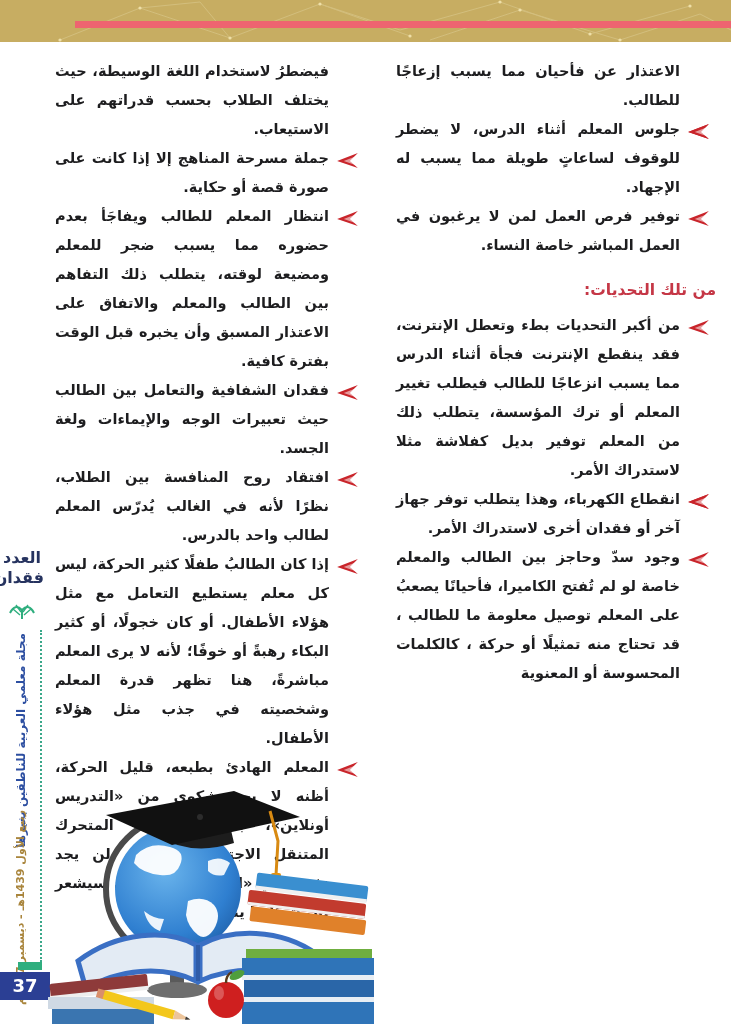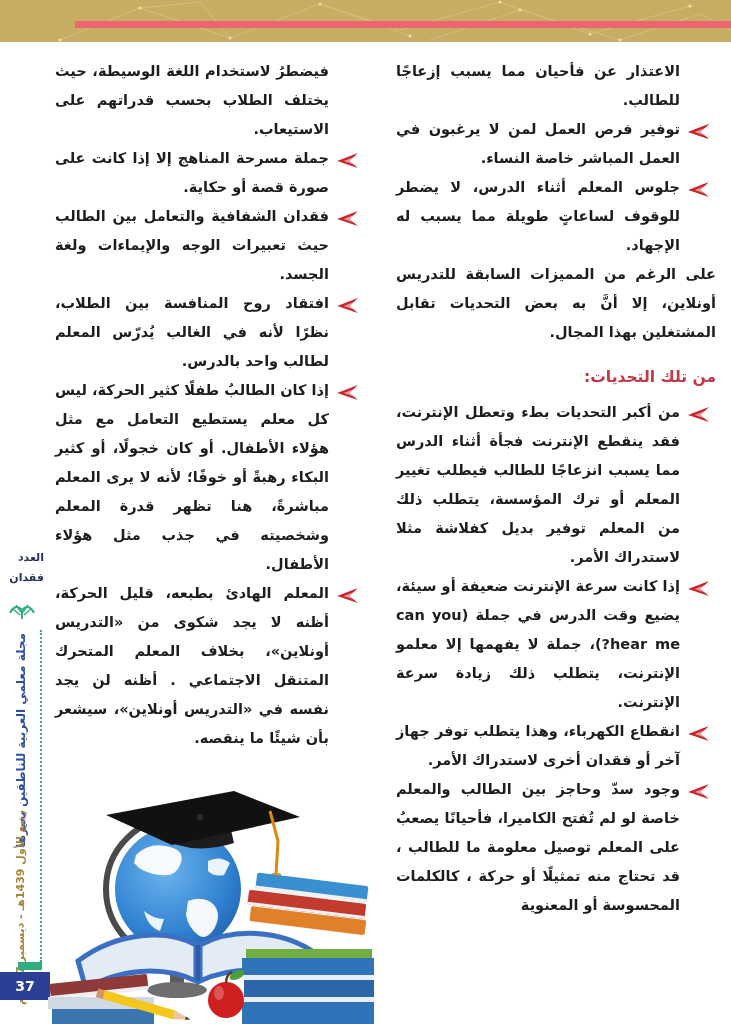--- a/index.html
+++ b/index.html
@@ -18,32 +18,32 @@
   .col-left{left:55px;width:310px;}
   .col p{margin:0;}
   .hang{padding-right:36px;}
   .bullet{position:relative;padding-right:36px;}
   .arrow{position:absolute;right:6px;top:6px;width:23px;height:17px;display:block;}
   .transition-para{margin-top:4px;}
   .section-title{color:#c53746;font-size:15.5px;font-weight:700;
                  margin:16px 0 6px 0;line-height:29px;}
 
   
-  .issue-label{position:absolute;left:0;top:548px;width:44px;text-align:right;color:#26335f;
-               font-size:11px;line-height:20px;font-weight:700;direction:rtl;}
+  .issue-label{position:absolute;left:0;top:548px;width:44px;text-align:center;color:#26335f;
+               font-size:16px;line-height:20px;font-weight:700;direction:rtl;}
   .book-icon{position:absolute;left:7px;top:595px;}
   .dotted-line{position:absolute;left:40px;top:630px;height:332px;width:0;
                border-left:2px dotted #3aa88a;}
   .v-text{position:absolute;transform:rotate(-90deg);direction:rtl;white-space:nowrap;
           text-align:center;font-weight:700;}
   .mag-title{left:-67px;top:714px;width:178px;height:16px;color:#2d4fa1;font-size:12px;}
   .date-text{left:-51px;top:875px;width:144px;height:14px;color:#a9853c;font-size:11px;}
   .green-chip{position:absolute;left:18px;top:962px;width:24px;height:8px;background:#2fae7e;}
   .page-box{position:absolute;left:0;top:972px;width:50px;height:28px;background:#2b3f94;
-            color:#ffffff;font-size:14px;font-weight:700;text-align:center;line-height:28px;}
+            color:#ffffff;font-size:18px;font-weight:700;text-align:center;line-height:28px;}
 
   
   .illustration{position:absolute;left:48px;top:783px;}
 </style>
 </head>
 <body>
 
 <div class="page">
 
   <div class="header-band">
@@ -77,47 +77,45 @@
       <span class="arrow"><svg width="23" height="17" viewBox="0 0 24 18">
             <path d="M23 1 L1 9.5 L23 17 L14.5 9.5 Z" fill="#c9252b"></path>
             <path d="M21 4.5 L8 9.5 L21 14 L15.5 9.5 Z" fill="#ffffff" opacity="0.55"></path>
           </svg></span>
     </div>
     <div class="bullet">
       <span class="arrow"><svg width="23" height="17" viewBox="0 0 24 18">
             <path d="M23 1 L1 9.5 L23 17 L14.5 9.5 Z" fill="#c9252b"></path>
             <path d="M21 4.5 L8 9.5 L21 14 L15.5 9.5 Z" fill="#ffffff" opacity="0.55"></path>
           </svg></span>
+      <span>جلوس المعلم أثناء الدرس، لا يضطر للوقوف لساعاتٍ طويلة مما يسبب له الإجهاد.</span>
+    </div>
+    <div class="bullet">
+      <span class="arrow"><svg width="23" height="17" viewBox="0 0 24 18">
+            <path d="M23 1 L1 9.5 L23 17 L14.5 9.5 Z" fill="#c9252b"></path>
+            <path d="M21 4.5 L8 9.5 L21 14 L15.5 9.5 Z" fill="#ffffff" opacity="0.55"></path>
+          </svg></span>
       <span>توفير فرص العمل لمن لا يرغبون في العمل المباشر خاصة النساء.</span>
     </div>
-    <div class="bullet">
-      <span class="arrow"><svg width="23" height="17" viewBox="0 0 24 18">
-            <path d="M23 1 L1 9.5 L23 17 L14.5 9.5 Z" fill="#c9252b"></path>
-            <path d="M21 4.5 L8 9.5 L21 14 L15.5 9.5 Z" fill="#ffffff" opacity="0.55"></path>
-          </svg></span>
-      <span>جلوس المعلم أثناء الدرس، لا يضطر للوقوف لساعاتٍ طويلة مما يسبب له الإجهاد.</span>
-    </div>
-
-    <p class="transition-para">على الرغم من المميزات السابقة للتدريس أونلاين، إلا أنَّ به بعض التحديات تقابل المشتغلين بهذا المجال.</p>
+
 
     <h3 class="section-title">من تلك التحديات:</h3>
 
     <div class="bullet">
       <span class="arrow"><svg width="23" height="17" viewBox="0 0 24 18">
             <path d="M23 1 L1 9.5 L23 17 L14.5 9.5 Z" fill="#c9252b"></path>
             <path d="M21 4.5 L8 9.5 L21 14 L15.5 9.5 Z" fill="#ffffff" opacity="0.55"></path>
           </svg></span>
       <span>من أكبر التحديات بطء وتعطل الإنترنت، فقد ينقطع الإنترنت فجأة أثناء الدرس مما يسبب انزعاجًا للطالب فيطلب تغيير المعلم أو ترك المؤسسة، يتطلب ذلك من المعلم توفير بديل كفلاشة مثلا لاستدراك الأمر.</span>
     </div>
     <div class="bullet">
       <span class="arrow"><svg width="23" height="17" viewBox="0 0 24 18">
             <path d="M23 1 L1 9.5 L23 17 L14.5 9.5 Z" fill="#c9252b"></path>
             <path d="M21 4.5 L8 9.5 L21 14 L15.5 9.5 Z" fill="#ffffff" opacity="0.55"></path>
           </svg></span>
-      <span>إذا كانت سرعة الإنترنت ضعيفة أو سيئة، يضيع وقت الدرس في جملة (can you hear me?)، جملة لا يفهمها إلا معلمو الإنترنت، يتطلب ذلك زيادة سرعة الإنترنت.</span>
     </div>
     <div class="bullet">
       <span class="arrow"><svg width="23" height="17" viewBox="0 0 24 18">
             <path d="M23 1 L1 9.5 L23 17 L14.5 9.5 Z" fill="#c9252b"></path>
             <path d="M21 4.5 L8 9.5 L21 14 L15.5 9.5 Z" fill="#ffffff" opacity="0.55"></path>
           </svg></span>
       <span>انقطاع الكهرباء، وهذا يتطلب توفر جهاز آخر أو فقدان أخرى لاستدراك الأمر.</span>
     </div>
     <div class="bullet">
       <span class="arrow"><svg width="23" height="17" viewBox="0 0 24 18">
@@ -130,20 +128,27 @@
 
   <div class="col col-left">
     <p class="hang">فيضطرُ لاستخدام اللغة الوسيطة، حيث يختلف الطلاب بحسب قدراتهم على الاستيعاب.</p>
 
     <div class="bullet">
       <span class="arrow"><svg width="23" height="17" viewBox="0 0 24 18">
             <path d="M23 1 L1 9.5 L23 17 L14.5 9.5 Z" fill="#c9252b"></path>
             <path d="M21 4.5 L8 9.5 L21 14 L15.5 9.5 Z" fill="#ffffff" opacity="0.55"></path>
           </svg></span>
       <span>جملة مسرحة المناهج إلا إذا كانت على صورة قصة أو حكاية.</span>
+    </div>
+    <div class="bullet">
+      <span class="arrow"><svg width="23" height="17" viewBox="0 0 24 18">
+            <path d="M23 1 L1 9.5 L23 17 L14.5 9.5 Z" fill="#c9252b"></path>
+            <path d="M21 4.5 L8 9.5 L21 14 L15.5 9.5 Z" fill="#ffffff" opacity="0.55"></path>
+          </svg></span>
+      <span>انتظار المعلم للطالب ويفاجَأ بعدم حضوره مما يسبب ضجر للمعلم ومضيعة لوقته، يتطلب ذلك التفاهم بين الطالب والمعلم والاتفاق على الاعتذار المسبق وأن يخبره قبل الوقت بفترة كافية.</span>
     </div>
     <div class="bullet">
       <span class="arrow"><svg width="23" height="17" viewBox="0 0 24 18">
             <path d="M23 1 L1 9.5 L23 17 L14.5 9.5 Z" fill="#c9252b"></path>
             <path d="M21 4.5 L8 9.5 L21 14 L15.5 9.5 Z" fill="#ffffff" opacity="0.55"></path>
           </svg></span>
       <span>فقدان الشفافية والتعامل بين الطالب حيث تعبيرات الوجه والإيماءات ولغة الجسد.</span>
     </div>
     <div class="bullet">
       <span class="arrow"><svg width="23" height="17" viewBox="0 0 24 18">

